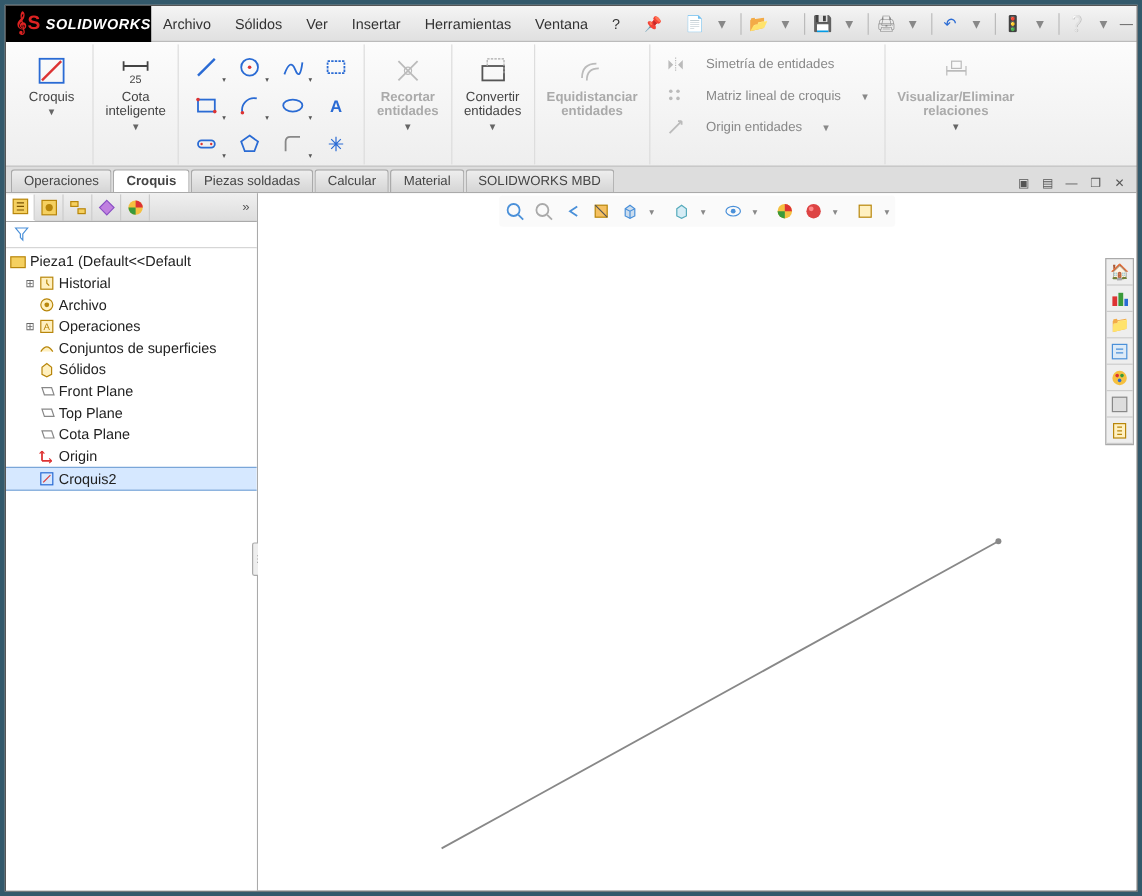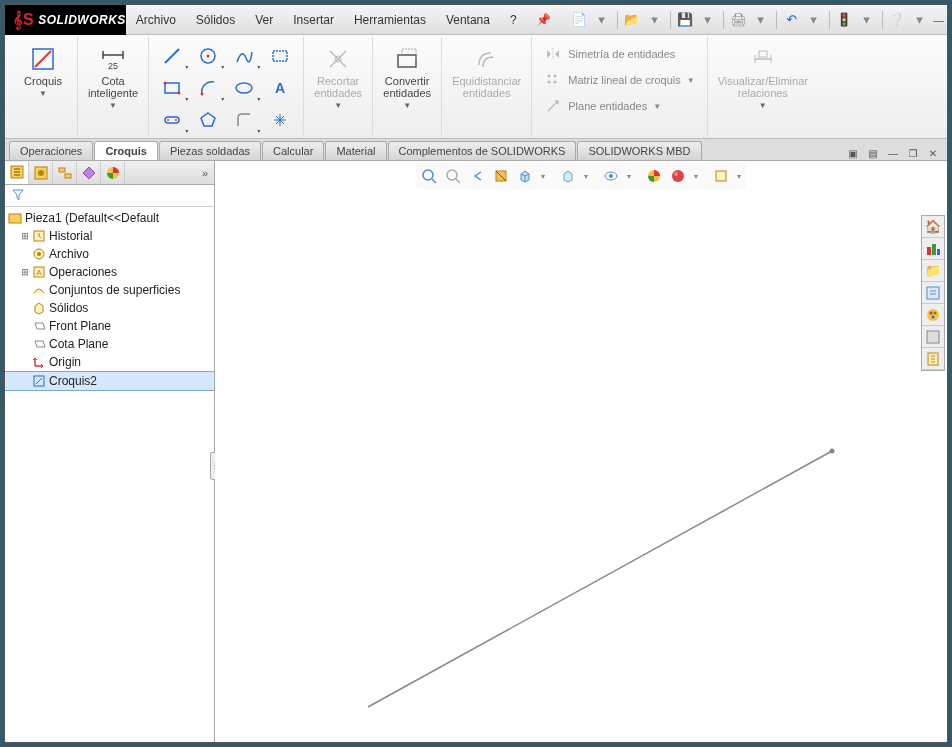--- a/index.html
+++ b/index.html
@@ -17,27 +17,27 @@
 .qat .sep { width: 1px; height: 18px; background: #bbb; margin: 0 3px; }
 .wincontrols { margin-left: auto; display: flex; gap: 2px; padding-right: 4px; }
 .wincontrols span { width: 18px; height: 16px; display: flex; align-items: center; justify-content: center; font-size: 11px; cursor: pointer; color: #555; }
 
 
 .ribbon { height: 104px; background: linear-gradient(#fcfcfc,#eee); border-bottom: 1px solid #bbb; display: flex; align-items: flex-start; padding: 2px 4px; }
 .rgroup { display: flex; flex-direction: column; align-items: center; padding: 4px 6px; border-right: 1px solid #ddd; height: 100px; }
 .rgroup.noborder { border-right: none; }
 .bigbtn { display: flex; flex-direction: column; align-items: center; cursor: pointer; padding: 2px 4px; font-size: 11px; color: #444; text-align: center; min-width: 56px; }
 .bigbtn .ico { width: 32px; height: 32px; display: flex; align-items: center; justify-content: center; font-size: 22px; }
-.bigbtn.dim { color: #aaa; }
+.bigbtn.dim { color: #aaa; font-weight: bold; }
 .bigbtn .drop { font-size: 8px; color: #666; margin-top: 2px; }
 .toolgrid { display: grid; grid-template-columns: repeat(4, 34px); grid-template-rows: repeat(3, 30px); gap: 2px; align-content: start; }
 .toolgrid .t { display: flex; align-items: center; justify-content: center; cursor: pointer; border-radius: 2px; position: relative; }
 .toolgrid .t .dd { position: absolute; right: 1px; bottom: 1px; font-size: 6px; color: #555; }
 .rlist { display: flex; flex-direction: column; gap: 4px; padding: 2px 4px; }
-.rlist .ritem { display: flex; align-items: center; font-size: 11px; color: #888; gap: 6px; cursor: pointer; padding: 2px; }
+.rlist .ritem { display: flex; align-items: center; font-size: 11px; color: #888; gap: 16px; cursor: pointer; padding: 2px; }
 .rlist .ritem .ico { width: 18px; height: 18px; display: flex; align-items: center; justify-content: center; }
 
 
 .doctabs { height: 22px; background: #ddd; border-bottom: 1px solid #aaa; display: flex; align-items: flex-end; padding-left: 4px; position: relative; }
 .doctabs .tab { padding: 3px 10px; font-size: 11px; background: linear-gradient(#eee,#d5d5d5); border: 1px solid #aaa; border-bottom: none; margin-right: 1px; cursor: pointer; color: #444; border-radius: 3px 3px 0 0; }
 .doctabs .tab.active { background: #fff; font-weight: bold; }
 .doctabs .rightctrls { margin-left: auto; display: flex; gap: 4px; padding-right: 6px; align-items: center; }
 .doctabs .rightctrls span { width: 16px; height: 14px; font-size: 10px; display: flex; align-items: center; justify-content: center; cursor: pointer; color: #555; }
 
 
@@ -298,21 +298,21 @@
           <span>Matriz lineal de croquis</span>
           <span class="c-gray" style="font-size:8px;">▼</span>
         </div>
         <div class="ritem">
           <div class="ico c-gray">
               <svg width="16" height="16">
                 <path d="M3 13 L13 3" stroke="#bbb" stroke-width="1.5"></path>
                 <path d="M13 3 L10 3 M13 3 L13 6" stroke="#bbb" stroke-width="1.5"></path>
               </svg>
             </div>
-          <span>Plane entidades</span>
+          <span>Origin entidades</span>
           <span class="c-gray" style="font-size:8px;">▼</span>
         </div>
       </div>
     </div>
 
     <div class="rgroup noborder">
       <div class="bigbtn dim">
         <div class="ico c-gray">
             <svg width="28" height="28">
               <path d="M6 14 L22 14" stroke="#bbb" stroke-width="1.5"></path>
@@ -326,21 +326,20 @@
       </div>
     </div>
   </div>
 
   <div class="doctabs">
     <div class="tab">Operaciones</div>
     <div class="tab active">Croquis</div>
     <div class="tab">Piezas soldadas</div>
     <div class="tab">Calcular</div>
     <div class="tab">Material</div>
-    <div class="tab">Complementos de SOLIDWORKS</div>
     <div class="tab">SOLIDWORKS MBD</div>
     <div class="rightctrls">
       <span>▣</span>
       <span>▤</span>
       <span>—</span>
       <span>❐</span>
       <span>✕</span>
     </div>
   </div>
 
@@ -445,20 +444,29 @@
           <span>Sólidos</span>
         </div>
         <div class="node lvl1">
           <span class="tw"></span>
           <span class="ni c-gray">
               <svg width="14" height="14">
                 <path d="M3 4 L11 4 L13 10 L5 10 Z" fill="none" stroke="#888"></path>
               </svg>
             </span>
           <span>Front Plane</span>
+        </div>
+        <div class="node lvl1">
+          <span class="tw"></span>
+          <span class="ni c-gray">
+              <svg width="14" height="14">
+                <path d="M3 4 L11 4 L13 10 L5 10 Z" fill="none" stroke="#888"></path>
+              </svg>
+            </span>
+          <span>Top Plane</span>
         </div>
         <div class="node lvl1">
           <span class="tw"></span>
           <span class="ni c-gray">
               <svg width="14" height="14">
                 <path d="M3 4 L11 4 L13 10 L5 10 Z" fill="none" stroke="#888"></path>
               </svg>
             </span>
           <span>Cota Plane</span>
         </div>

